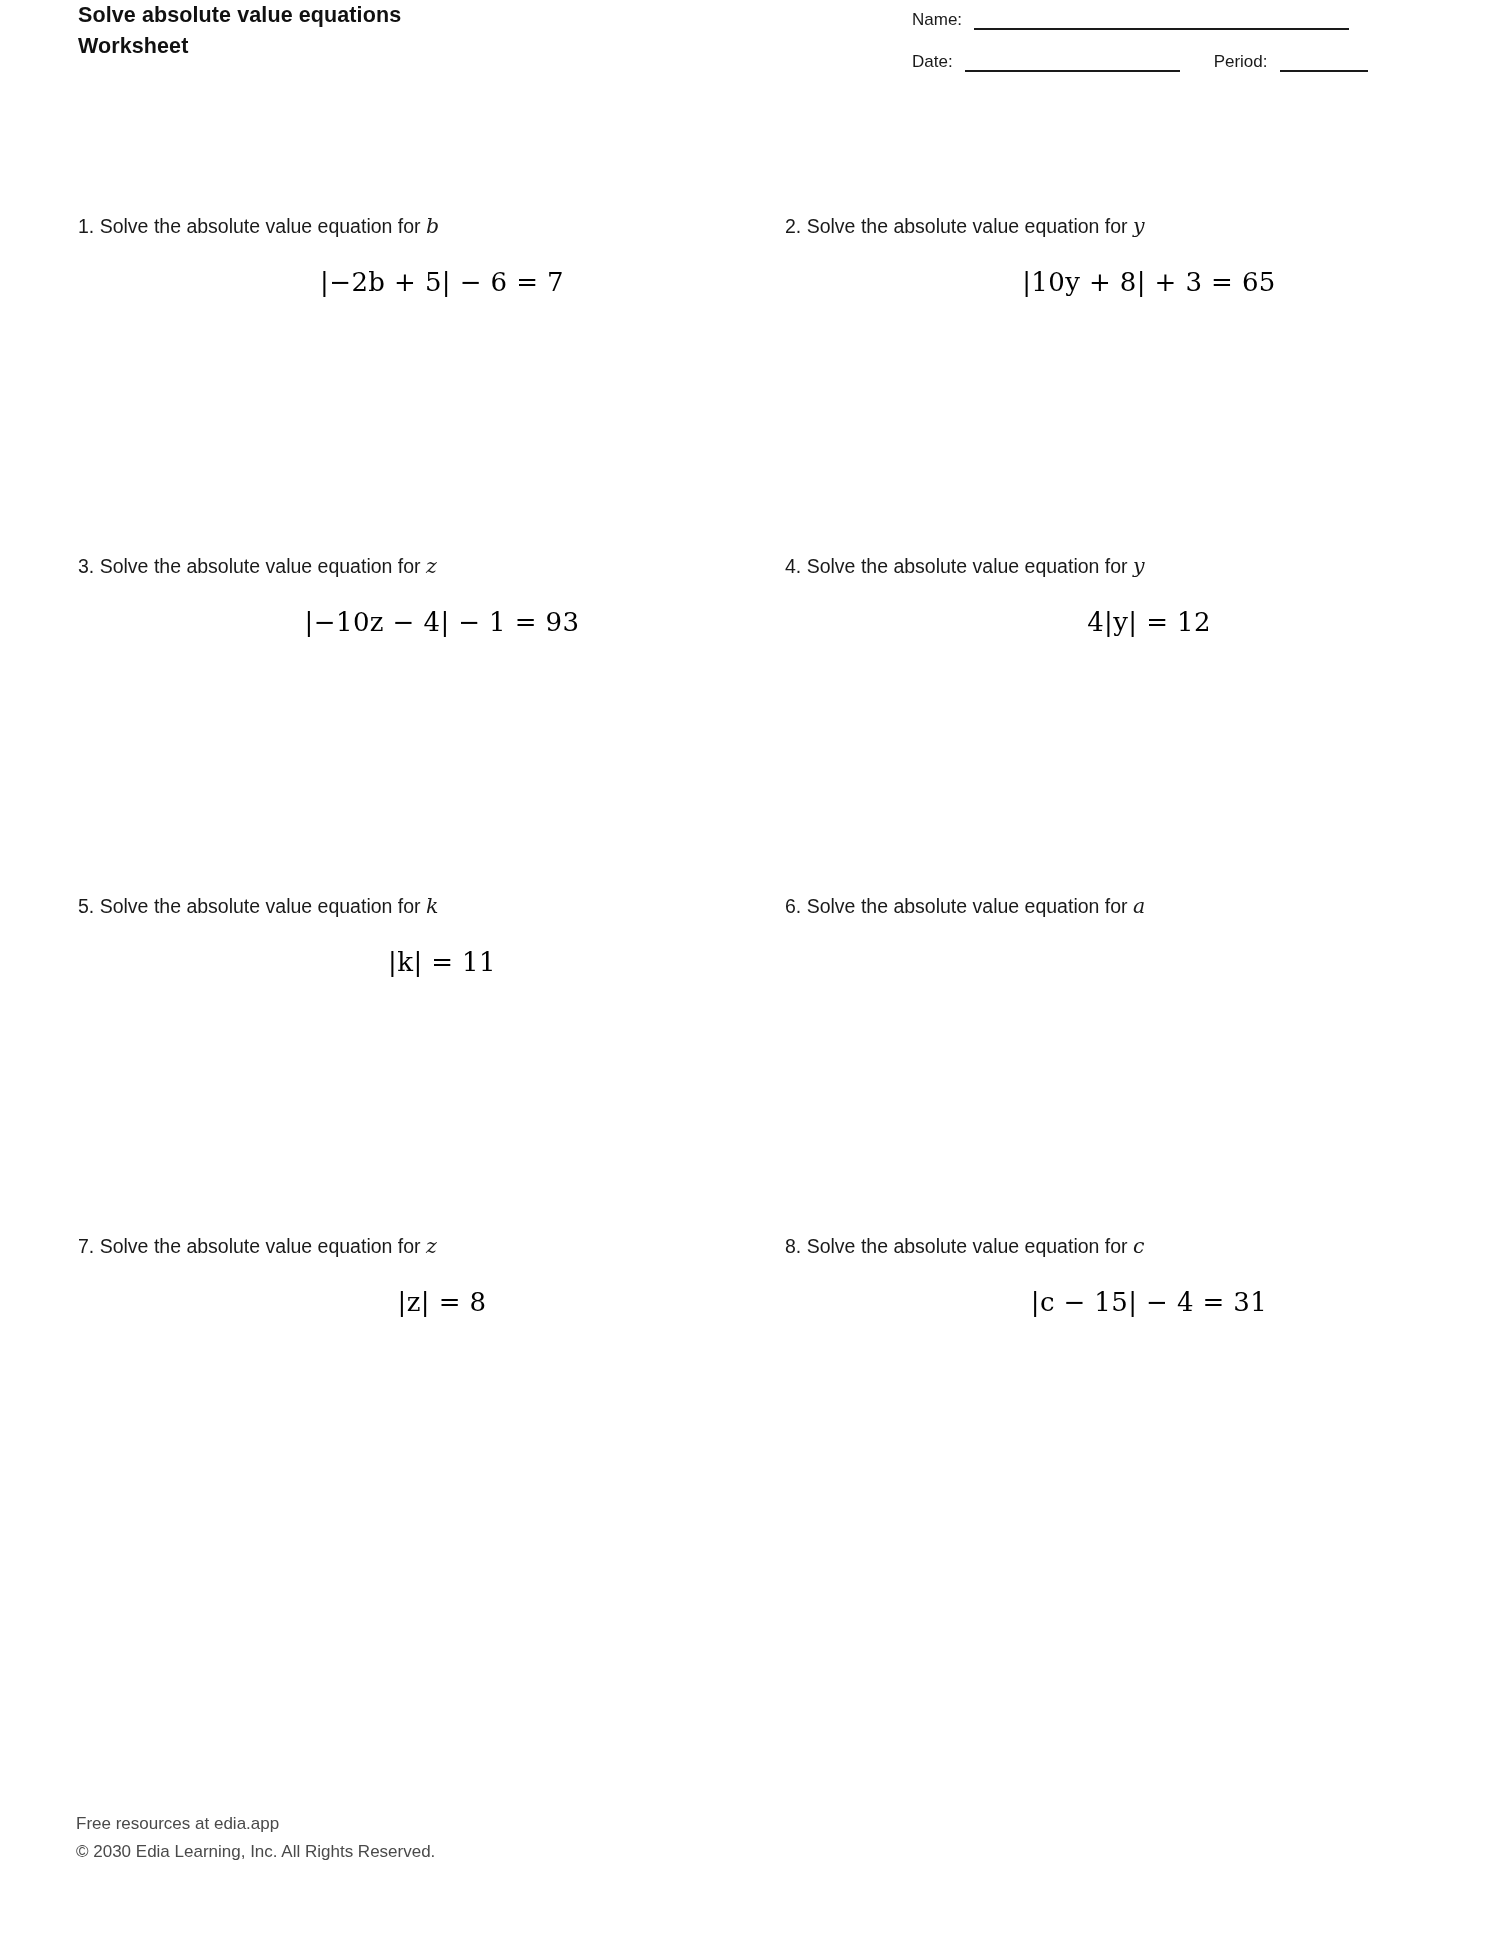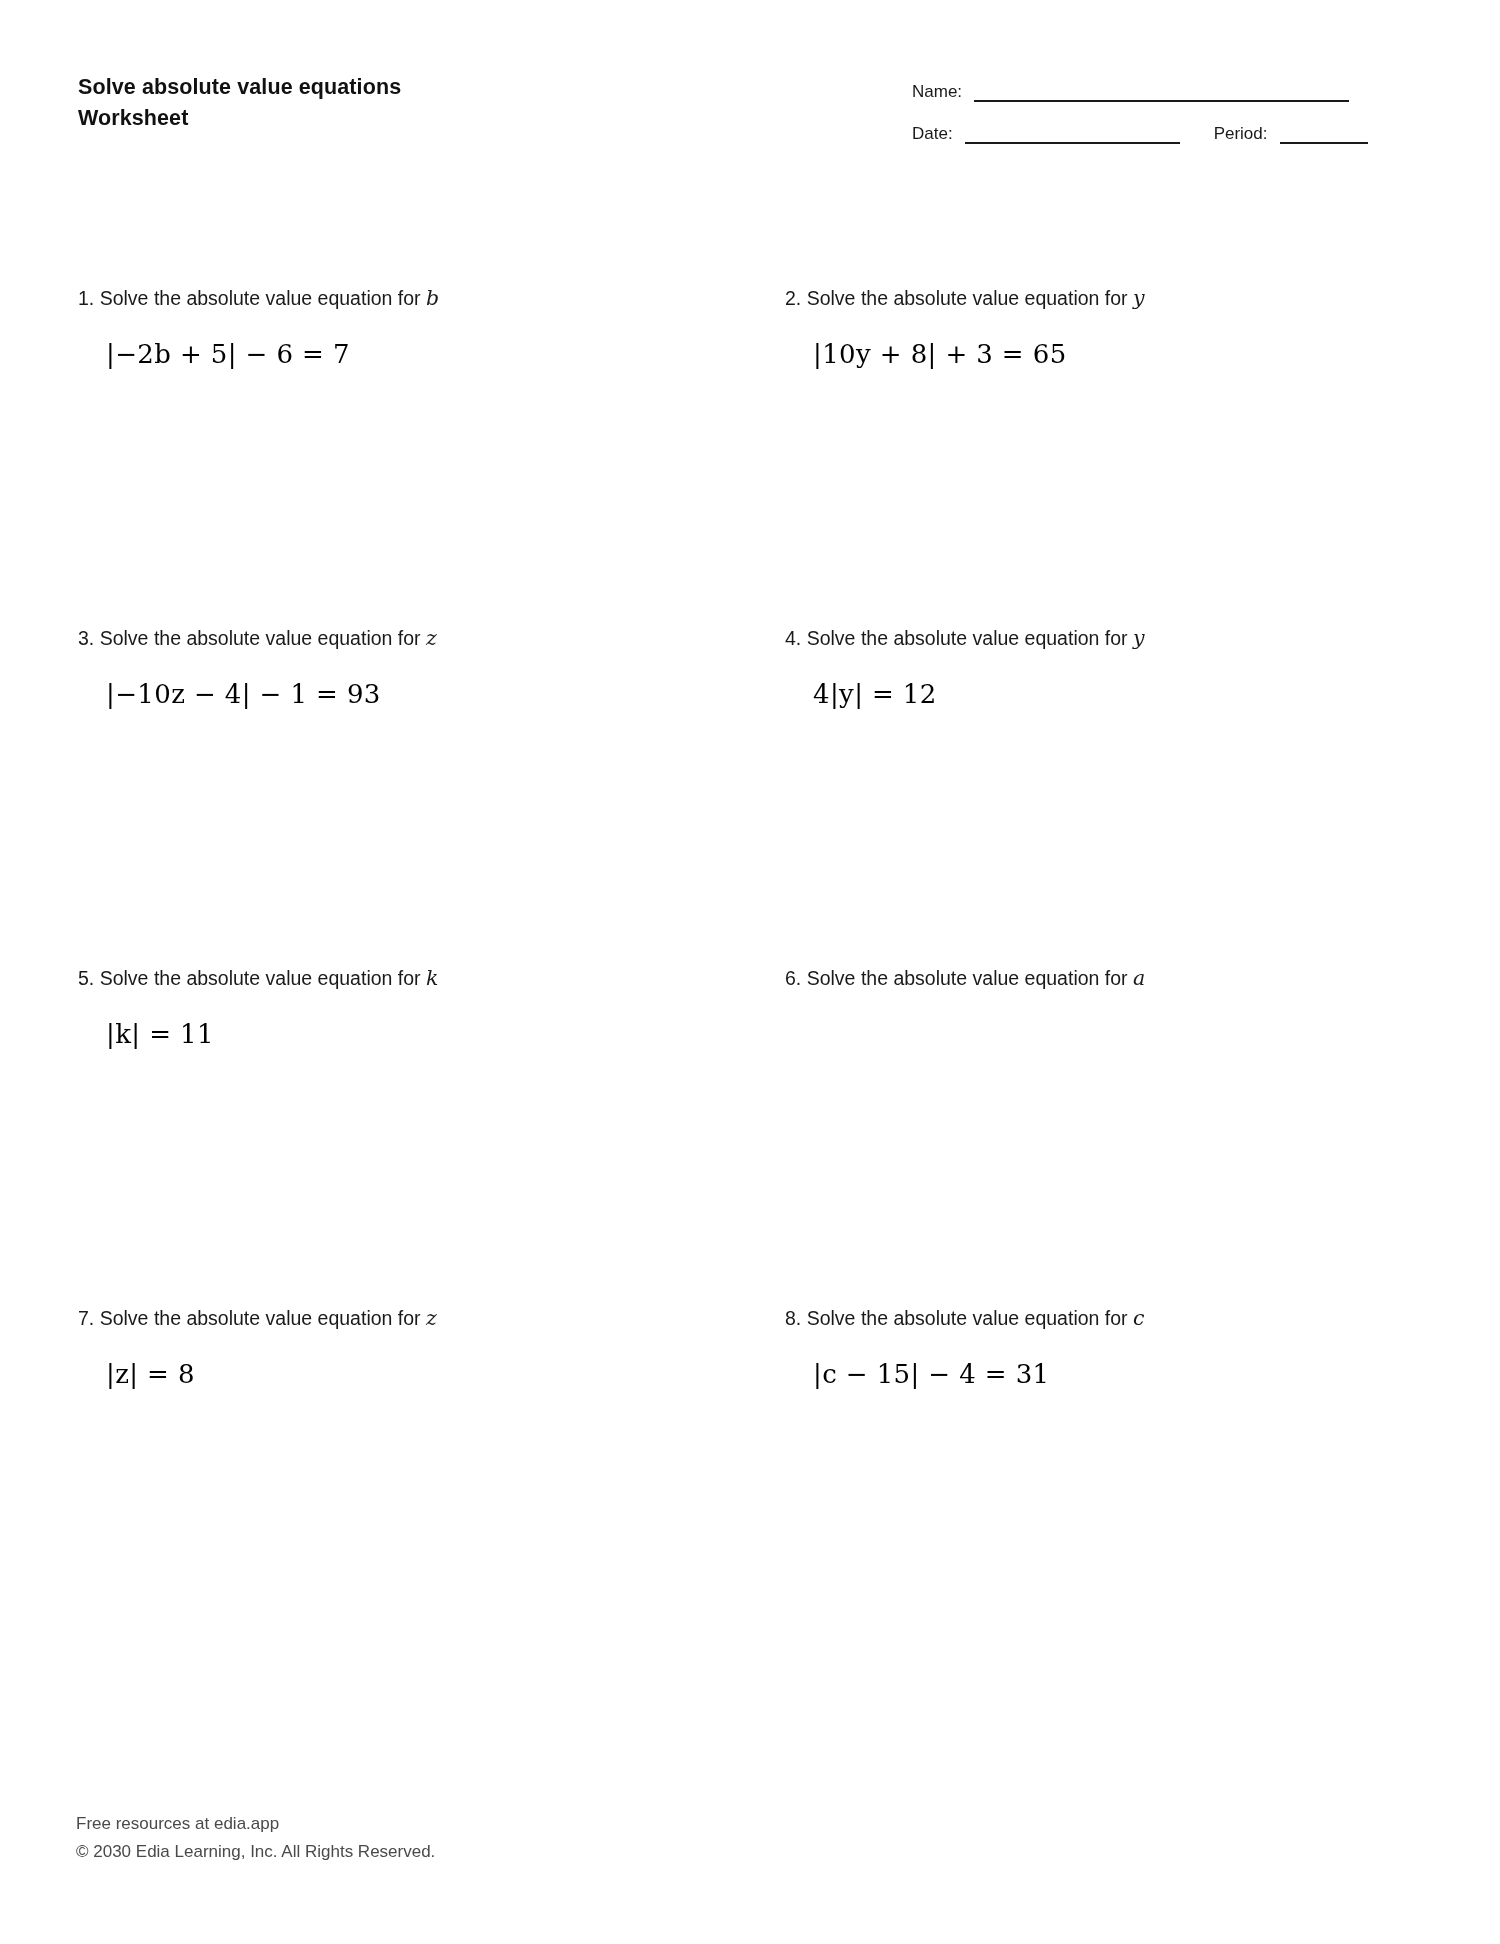--- a/index.html
+++ b/index.html
@@ -22,21 +22,20 @@
     height: 1944px;
     box-sizing: border-box;
     padding: 0 78px;
   }
 
   
   .header {
     display: flex;
     justify-content: space-between;
     align-items: flex-start;
-    padding-top: 72px;
   }
   .title-block {
     line-height: 1.45;
   }
   .title-line {
     font-size: 21.5px;
     font-weight: bold;
     letter-spacing: 0.1px;
     color: #111111;
   }
@@ -90,20 +89,21 @@
     font-style: italic;
     font-size: 20.5px;
   }
   .equation {
     margin-top: 26px;
     margin-left: 28px;
     font-family: "DejaVu Serif", serif;
     font-size: 26px;
     color: #000000;
     letter-spacing: 0.4px;
+    text-align: center;
   }
 
   
   .footer {
     position: absolute;
     left: 76px;
     bottom: 78px;
     font-size: 17px;
     color: #4a4a4a;
     line-height: 1.65;

